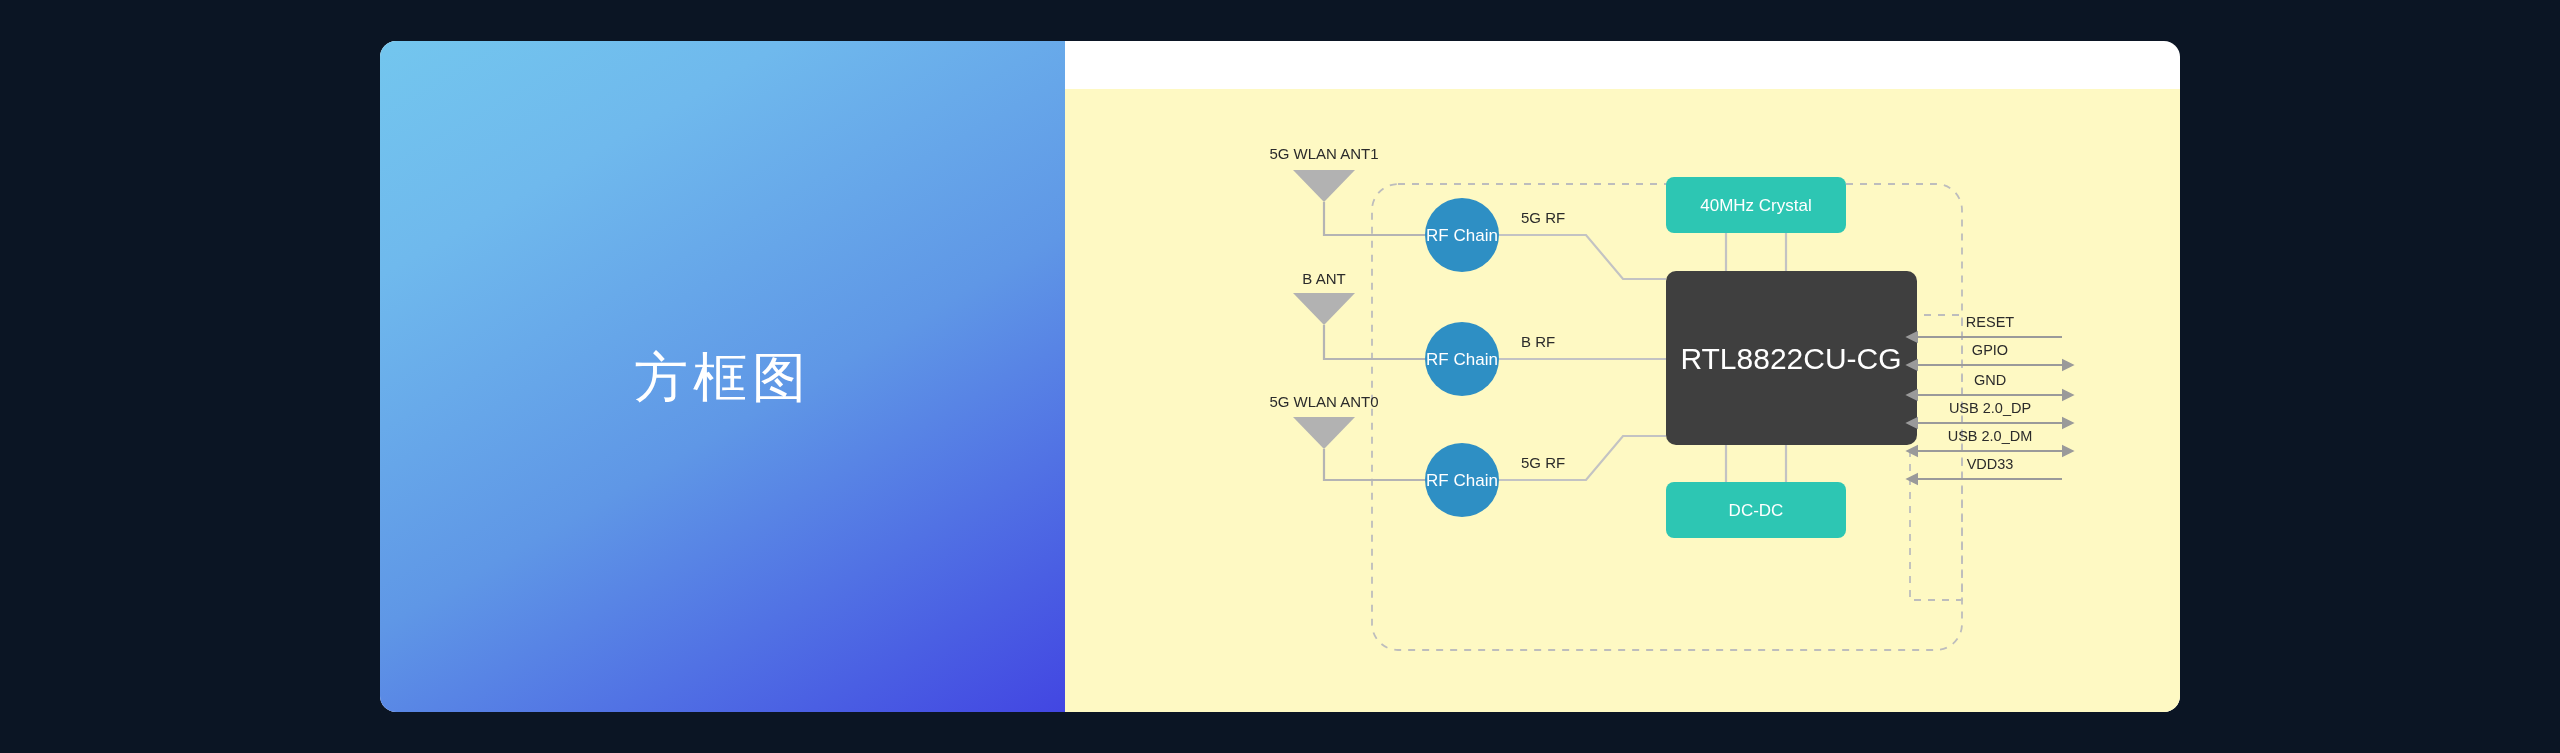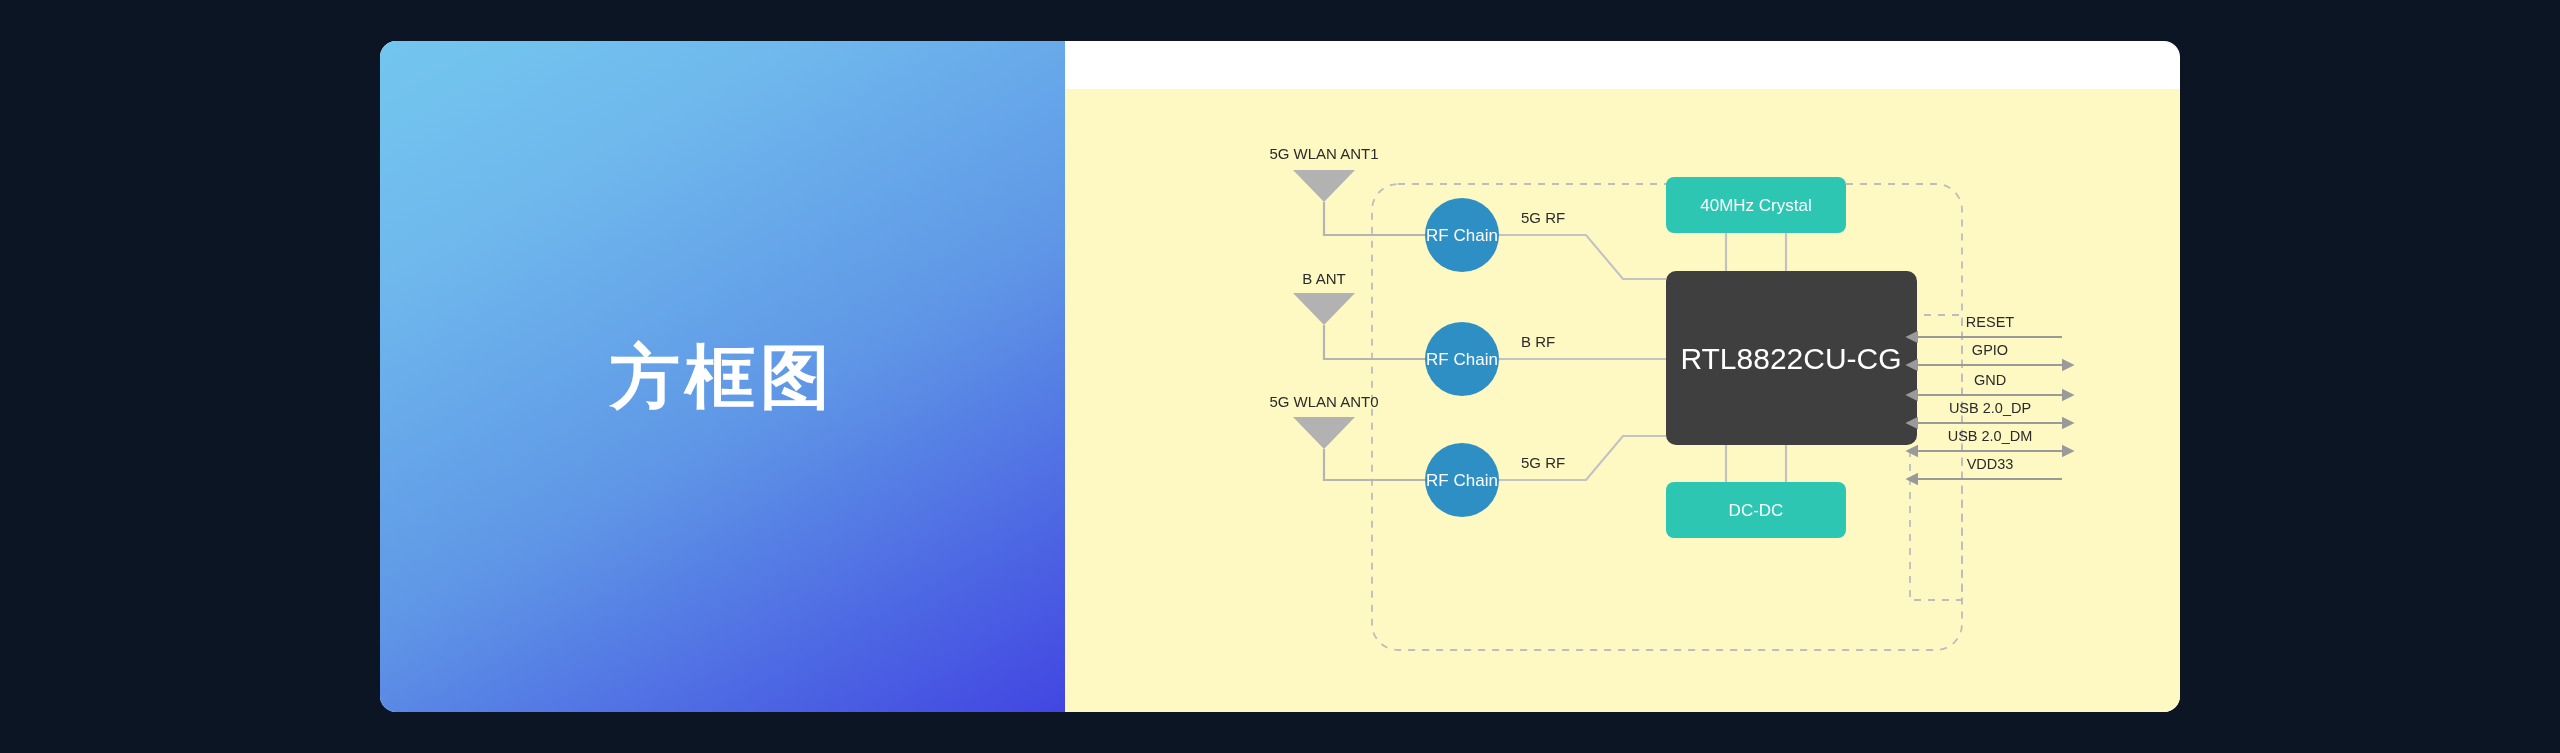--- a/index.html
+++ b/index.html
@@ -38,22 +38,22 @@
     height: 100%;
     background: linear-gradient(150deg, #73c6ee 0%, #6fb9ed 22%, #5f97e6 55%, #4a5fe3 86%, #4246e2 100%);
     display: flex;
     align-items: center;
     justify-content: center;
     flex: 0 0 685px;
   }
 
   #page-title {
     color: #ffffff;
-    font-size: 70px;
-    font-weight: bold;
+    font-size: 54px;
+    font-weight: normal;
     letter-spacing: 5px;
     line-height: 1;
     user-select: none;
   }
 
   
   #diagram-panel {
     flex: 1 1 auto;
     height: 100%;
     position: relative;

